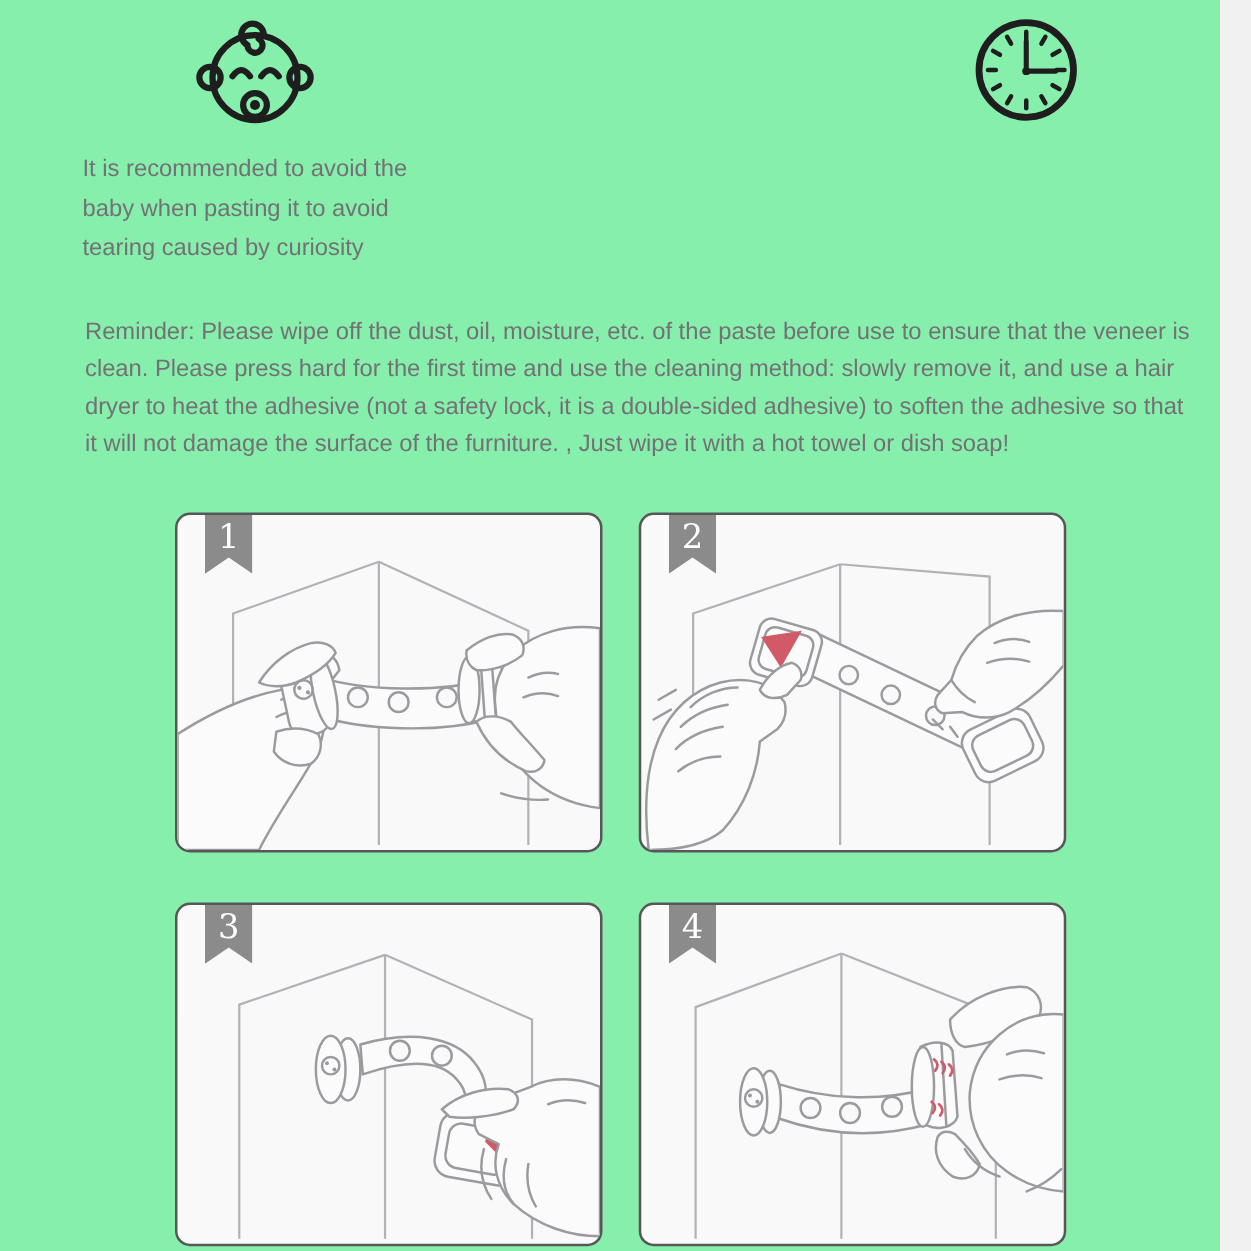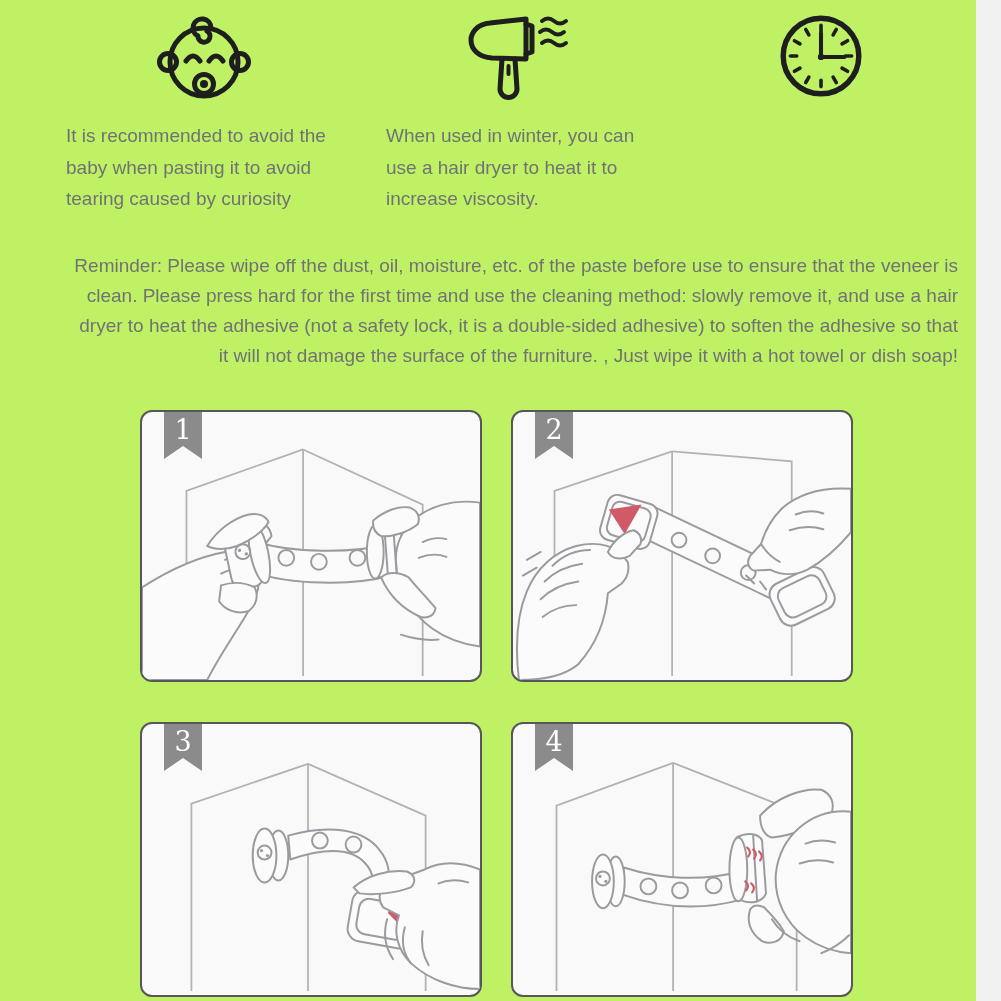--- a/index.html
+++ b/index.html
@@ -1,27 +1,27 @@
 <!DOCTYPE html>
 <html><head>
 <meta charset="utf-8">
 <style>
   html,body{margin:0;padding:0;background:#f1f1f2;}
-  .page{position:relative;width:976px;height:1001px;background:#bef264;overflow:hidden;
+  .page{position:relative;width:976px;height:1001px;background:#86efac;overflow:hidden;
         font-family:"Liberation Sans", sans-serif;color:#727275;}
   
   .tip{position:absolute;top:6px;text-align:left;}
   .tip .icon-box{height:100px;display:flex;align-items:center;justify-content:center;margin-bottom:14px;}
   .tip p{margin:0;font-size:19px;line-height:31.5px;color:#727275;}
   .tip1{left:66px;width:276px;}
   .tip2{left:386px;width:268px;}
   .tip3{left:668px;width:306px;}
   
   .reminder{position:absolute;left:68px;top:251px;width:890px;margin:0;
-            font-size:19px;line-height:30px;color:#727275;text-align:right;}
+            font-size:19px;line-height:30px;color:#727275;}
   
   .steps{position:absolute;left:140px;top:410px;display:grid;
          grid-template-columns:342px 342px;grid-template-rows:272px 275px;
          column-gap:29px;row-gap:40px;}
   .panel{position:relative;box-sizing:border-box;background:#f9f9fa;
          border:2.5px solid #57575a;border-radius:12px;overflow:hidden;}
   .panel svg.illus{position:absolute;left:0;top:0;width:100%;height:100%;}
   .ribbon{position:absolute;left:22px;top:-1px;width:38px;height:48px;background:#8b8b8b;
           clip-path:polygon(0 0,100% 0,100% 100%,50% 73%,0 100%);
           display:flex;justify-content:center;z-index:3;}
@@ -52,34 +52,20 @@
         <path class="ic" d="M58,21 a9,9 0 1 0 -13,8 a6,6 0 1 0 9,-5"></path>
         <path class="ic" d="M33,54 q7,-10 14,0"></path>
         <path class="ic" d="M56,54 q7,-10 14,0"></path>
         <circle class="ic" cx="51" cy="77" r="9.5"></circle>
         <circle class="ic-fill" cx="51" cy="77" r="4"></circle>
       </svg>
     </div>
     <p>It is recommended to avoid the baby when pasting it to avoid tearing caused by curiosity</p>
   </div>
 
-  <div class="tip tip2">
-    <div class="icon-box">
-      <svg width="112" height="98" viewBox="0 0 112 98">
-        <path class="ic" d="M62,12 L26,16 C13,17 7,26 7,33 C7,43 15,50 28,51 L62,52 L62,12 Z"></path>
-        <path class="ic" d="M62,17 L68,19 L68,45 L62,47"></path>
-        <path class="ic" d="M38,52 L36,82 a8.5,8.5 0 0 0 17,0 L51,52"></path>
-        <line class="ic-thin" x1="44.5" y1="59" x2="44.5" y2="67"></line>
-        <path class="ic-thin" d="M78,14 q6,-5 12,0 q6,5 12,0"></path>
-        <path class="ic-thin" d="M76,25 q6,-5 12,0 q6,5 12,0"></path>
-        <path class="ic-thin" d="M78,36 q6,-5 12,0 q6,5 12,0"></path>
-      </svg>
-    </div>
-    <p>When used in winter, you can use a hair dryer to heat it to increase viscosity.</p>
-  </div>
 
   <div class="tip tip3">
     <div class="icon-box">
       <svg width="90" height="90" viewBox="0 0 100 100">
         <circle cx="50" cy="50" r="42" fill="none" stroke="#1e1e1e" stroke-width="6"></circle>
         <g stroke="#1e1e1e" stroke-width="4" stroke-linecap="round">
           <line x1="50" y1="16" x2="50" y2="23"></line>
             <line x1="50" y1="77" x2="50" y2="84"></line>
           <line x1="16" y1="50" x2="23" y2="50"></line>
             <line x1="77" y1="50" x2="84" y2="50"></line>

